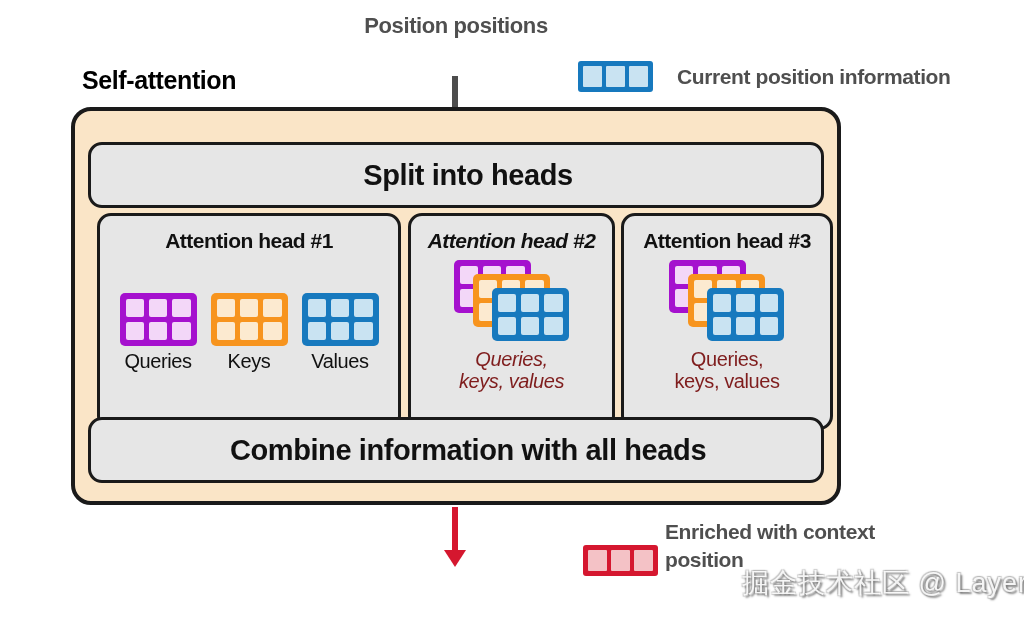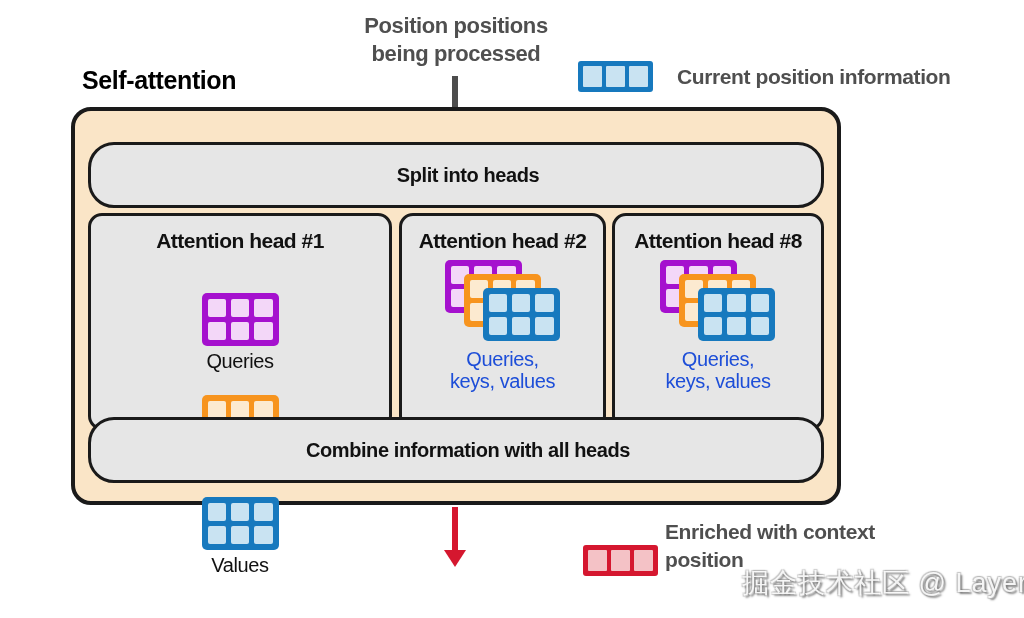--- a/index.html
+++ b/index.html
@@ -70,80 +70,80 @@
   .main-box {
     position: absolute; left: 71px; top: 107px; width: 770px; height: 398px;
     background: var(--panel-bg, #FAE5C7);
     border: 4px solid var(--border-dark, #1A1A1A);
     border-radius: 20px;
   }
   .gray-box {
     position: absolute; left: 13px; width: 736px; height: 66px;
     background: var(--box-bg, #E6E6E6);
     border: 3px solid var(--border-dark, #1A1A1A);
-    border-radius: 26px;
+    border-radius: 14px;
     display: flex; align-items: center; justify-content: center;
-    font-size: 20px; font-weight: 700; letter-spacing: -0.4px; color: #111; padding-left: 24px;
+    font-size: 29px; font-weight: 700; letter-spacing: -0.4px; color: #111; padding-left: 24px;
   }
   .split-box { top: 31px; }
   .combine-box { top: 306px; }
 
   .head-box {
     position: absolute; top: 102px; height: 217px;
     background: var(--box-bg, #E6E6E6);
     border: 3px solid var(--border-dark, #1A1A1A);
     border-radius: 14px;
+    margin-left: 9px;
   }
   .head-1 { left: 13px; width: 304px; }
-  .head-2 { left: 324px; width: 207px; }
+  .head-2 { left: 324px; width: 207px; font-style: italic; }
   .head-3 { left: 537px; width: 212px; }
   .head-title {
     position: absolute; top: 13px; left: 0; right: 0;
     text-align: center; font-size: 21px; font-weight: 700; letter-spacing: -0.5px; color: #111;
   }
 
   
   .qkv-row {
     position: absolute; left: 0; right: 0; top: 77px;
-    display: flex; justify-content: center; gap: 22px; flex-direction: column;
+    display: flex; justify-content: center; gap: 14px;
   }
   .qkv-col { display: flex; flex-direction: column; align-items: center; gap: 4px; }
   .qkv-label { font-size: 20px; font-weight: 500; letter-spacing: -0.4px; color: #111; }
 
   
   .stack { position: absolute; top: 44px; left: 50%; margin-left: -58px; width: 116px; height: 82px; }
   .stack .mgrid { position: absolute; }
   .stack .purple { left: 0; top: 0; z-index: 1; }
   .stack .orange { left: 19px; top: 14px; z-index: 2; }
   .stack .blue   { left: 38px; top: 28px; z-index: 3; }
   .stack-label {
     position: absolute; left: 0; right: 0; top: 132px;
     text-align: center; font-size: 20px; line-height: 22px;
-    font-weight: 500; letter-spacing: -0.4px; color: #1d4ed8;
+    font-weight: 500; letter-spacing: -0.4px; color: #7f1d1d;
   }
 
   
   .watermark {
     position: absolute; left: 742px; top: 565px;
     font-size: 27px; letter-spacing: 1px;
     color: rgba(252, 252, 252, 0.92);
     text-shadow: 2px 2px 2px rgba(110,110,110,0.85), -1px -1px 1px rgba(160,160,160,0.55), 1px -1px 1px rgba(150,150,150,0.5), -1px 1px 1px rgba(150,150,150,0.5);
     white-space: nowrap;
   }
 </style>
 </head>
 <body>
 
 <div class="canvas">
 
   <div class="page-title">Self-attention</div>
 
   <div class="top-note">
     <div>Position positions</div>
-    <div>being processed</div>
   </div>
   <div class="arrow gray">
     <div class="stem"></div>
       <div class="tip"></div>
   </div>
 
   <div class="legend-top">
     <div class="mgrid grid-1x3 blue">
       <i></i>
         <i></i>
@@ -225,21 +225,21 @@
             <i></i>
         </div>
       </div>
       <div class="stack-label">
         <div>Queries,</div>
         <div>keys, values</div>
       </div>
     </div>
 
     <div class="head-box head-3">
-      <div class="head-title">Attention head #8</div>
+      <div class="head-title">Attention head #3</div>
       <div class="stack">
         <div class="mgrid grid-2x3 purple">
           <i></i>
             <i></i>
             <i></i>
             <i></i>
             <i></i>
             <i></i>
         </div>
         <div class="mgrid grid-2x3 orange">

